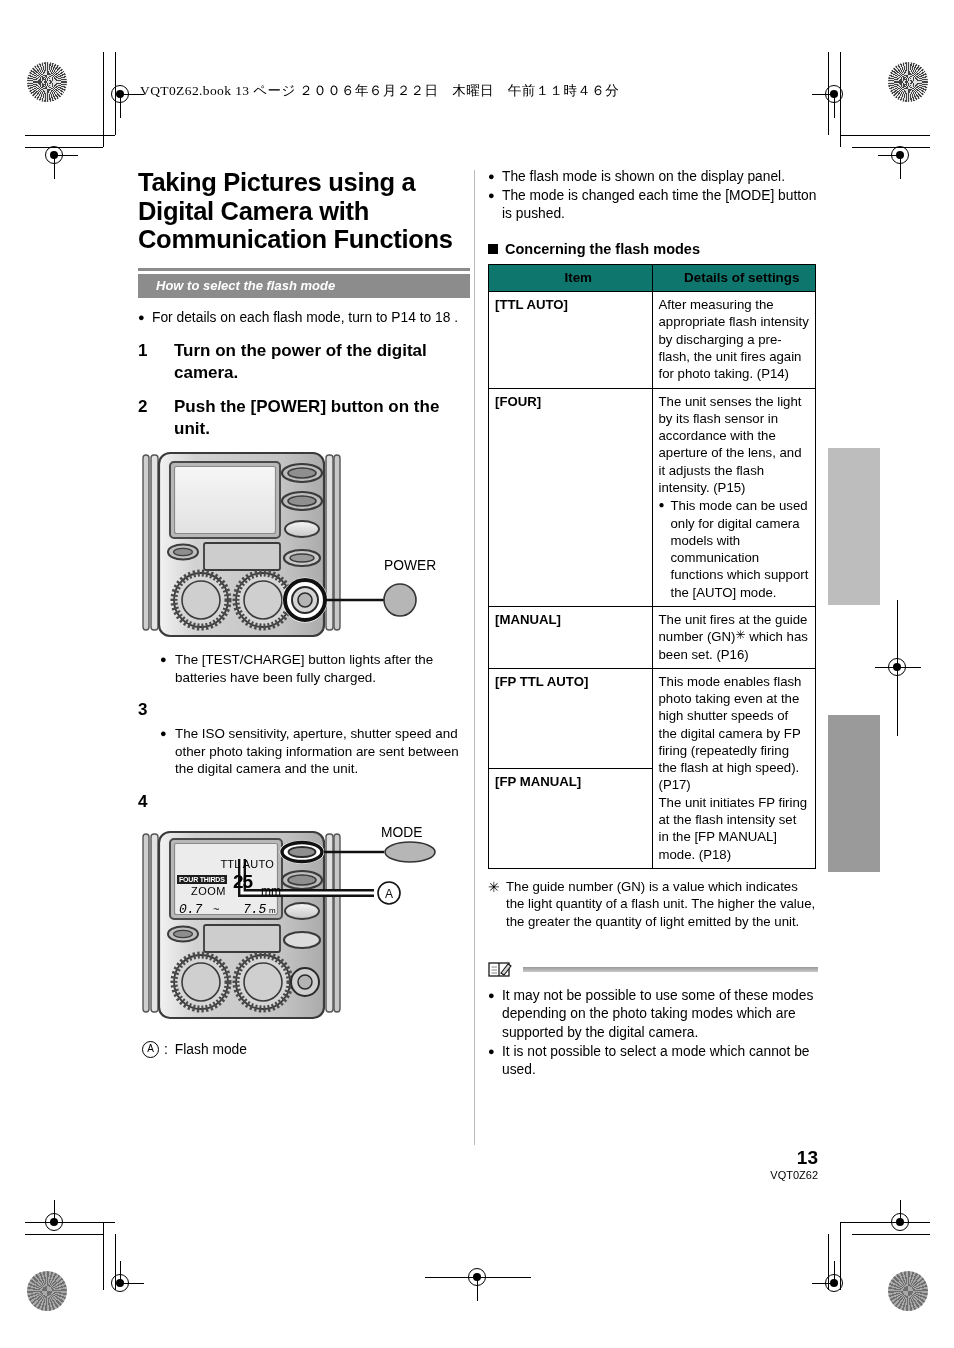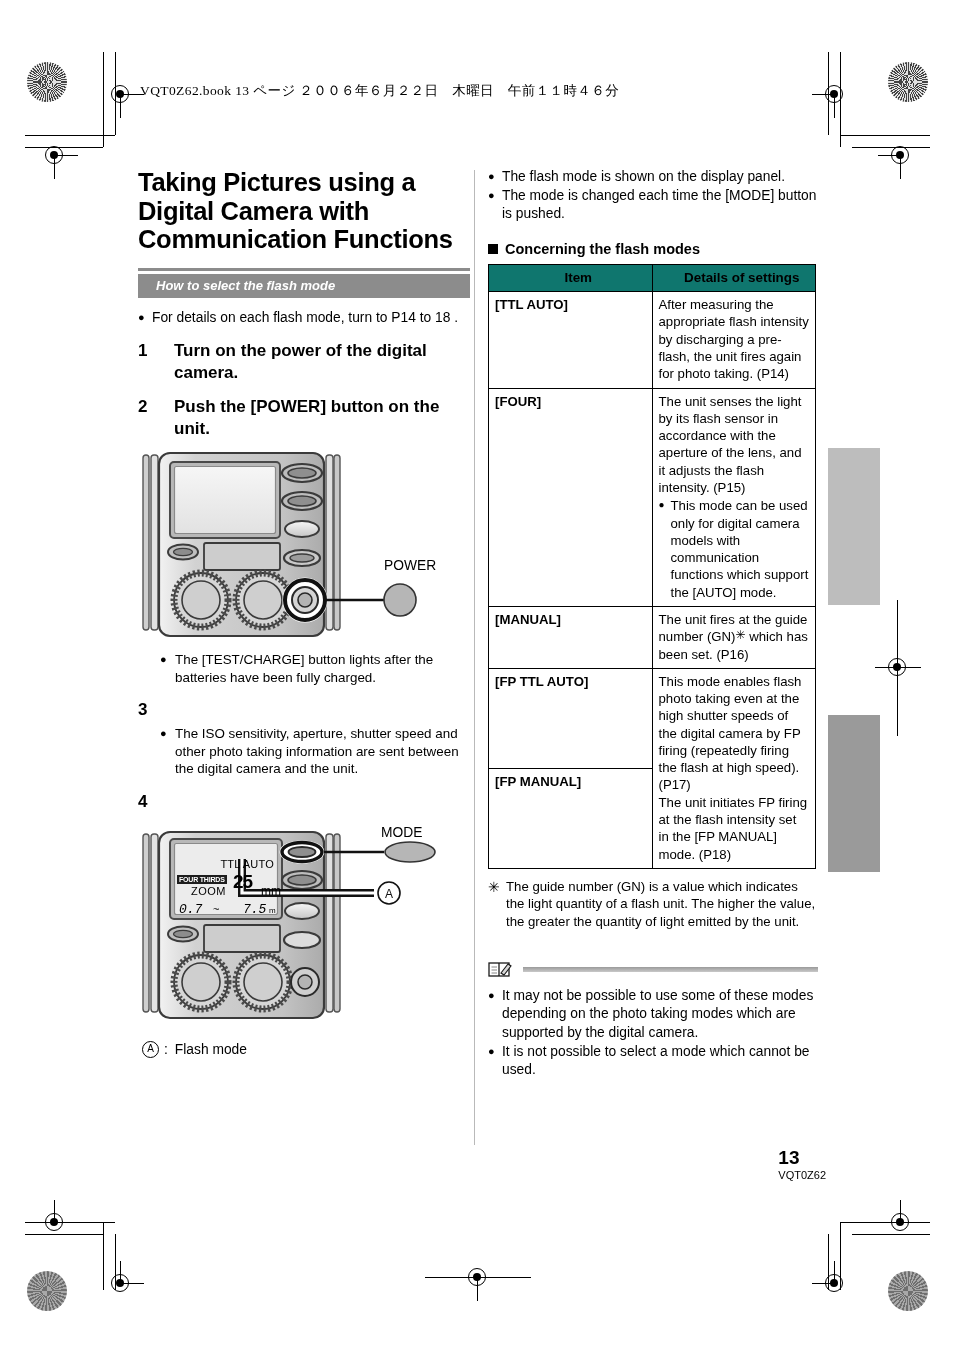--- a/index.html
+++ b/index.html
@@ -260,22 +260,23 @@
     border: 1.2px solid #000;
     border-radius: 50%;
     font-size: 10px;
     margin-right: 5px;
     line-height: 1;
   }
 
   
   .folio {
     position: absolute;
-    right: 128px;
+    right: 136px;
     top: 1148px;
+    text-align: right;
   }
   .folio .pno {
     font-size: 19px;
     font-weight: bold;
     line-height: 1;
   }
   .folio .code {
     font-size: 11px;
     margin-top: 3px;
     line-height: 1;

